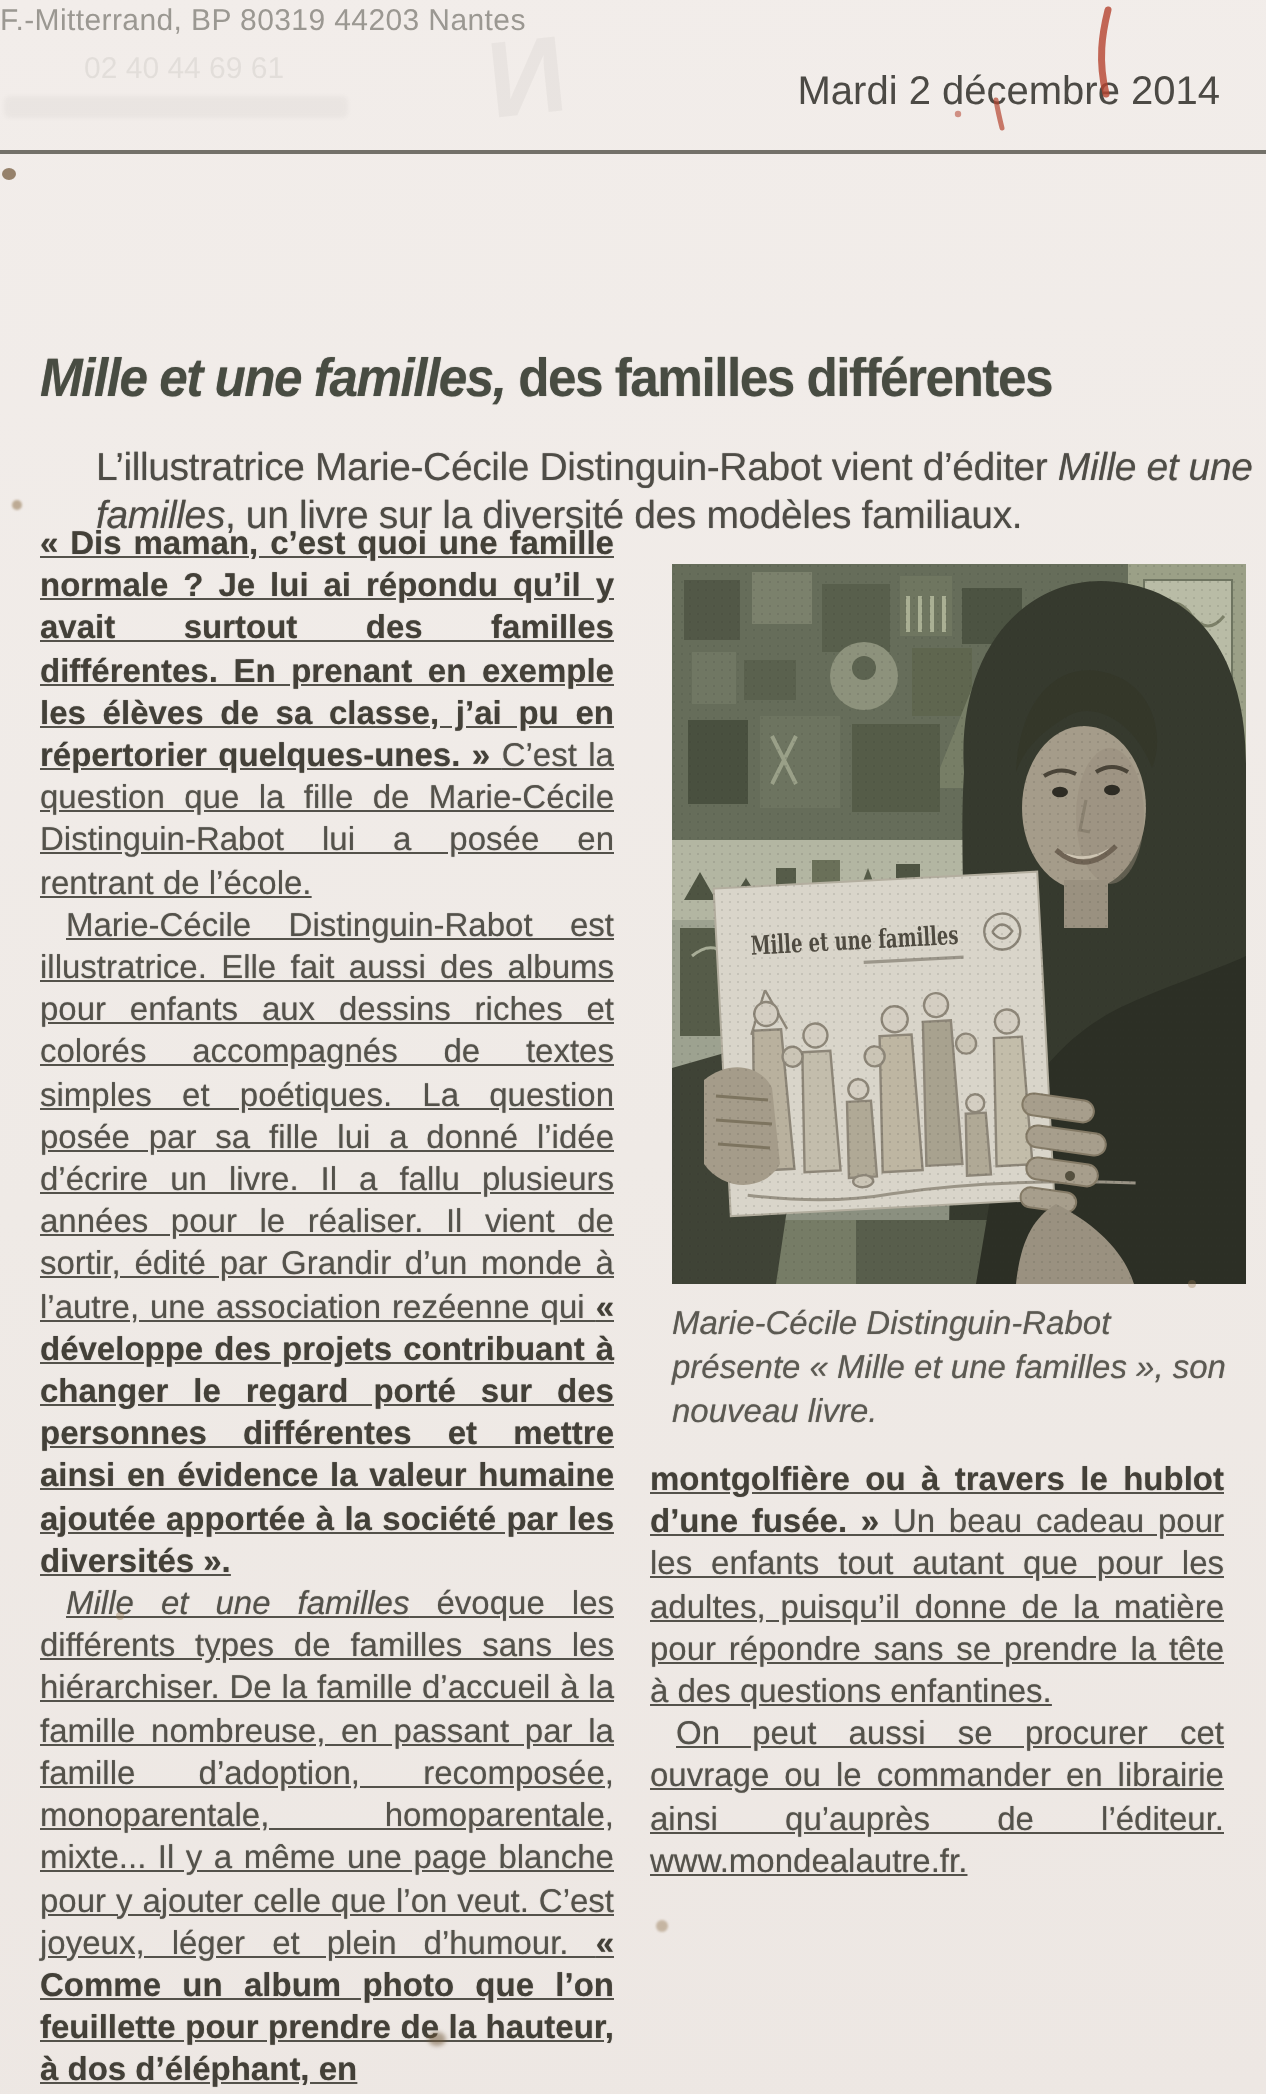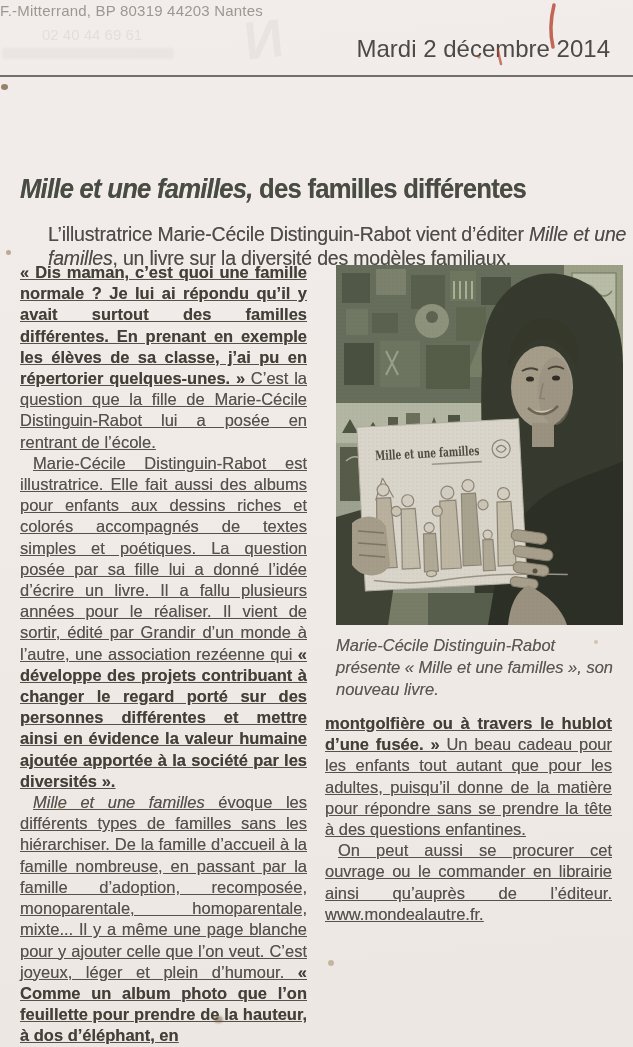--- a/index.html
+++ b/index.html
@@ -8,39 +8,39 @@
     background:linear-gradient(175deg,#f2edea 0%,#efeae6 55%,#ede7e3 100%);
     font-family:"Liberation Sans",sans-serif;color:#54524b;
   }
   .scan{text-shadow:0 0 .5px rgba(92,89,82,.65);}
   
   .addr{position:absolute;top:2px;left:0;font-size:15px;color:#9b9892;letter-spacing:.2px;}
   .ghost-phone{position:absolute;top:26px;left:42px;font-size:15px;color:#8a8781;opacity:.14;}
   .ghost-bar{position:absolute;top:48px;left:2px;width:172px;height:11px;background:#8a8781;opacity:.07;border-radius:3px;filter:blur(1px);}
   .ghost-n{position:absolute;top:8px;left:244px;font-size:54px;font-weight:bold;color:#6a675f;opacity:.06;transform:scaleX(-1) rotate(6deg);}
   .brand{position:absolute;top:9px;right:23px;font-size:22.5px;color:#4c4a45;}
-  .date{position:absolute;top:35px;right:23px;font-size:24px;color:#4c4a45;}
+  .date{position:absolute;top:35px;right:23px;font-size:20px;color:#4c4a45;}
   .penmarks{position:absolute;top:0;left:0;pointer-events:none;}
   .rule{position:absolute;top:75px;left:0;width:633px;height:2px;background:#5d5a52;opacity:.85;}
   
   .headline{position:absolute;top:156px;left:20px;width:610px;font-size:27px;font-weight:700;
     color:#484c42;letter-spacing:-.8px;white-space:nowrap;transform:scaleX(.95);transform-origin:left center;}
   .headline em{font-style:italic;}
   .lede{position:absolute;top:202px;left:20px;width:592px;font-size:19.5px;line-height:24.5px;
     color:#4e4c46;letter-spacing:-.2px;margin-left:28px;}
   .lede em{font-style:italic;}
   
   .columns{position:absolute;top:262px;left:20px;width:592px;display:flex;gap:18px;}
   .col{width:287px;font-size:16.5px;line-height:21.2px;text-align:justify;}
   .col p{margin:0;text-decoration:underline;}
   .ind{text-indent:13px;}
   .bseg{font-weight:700;color:#434038;}
   .iseg{font-style:italic;}
   
-  .photo-fig{margin:3px 0 0 0;width:287px;padding-left:11px;}
+  .photo-fig{margin:20px 0 0 0;width:287px;padding-left:11px;}
   .photo-frame{display:block;width:287px;height:360px;}
   figcaption{margin-top:9px;font-style:italic;font-size:16.5px;line-height:22px;color:#5b5952;text-align:left;}
   .cont{margin-top:13px;}
   
   .stain{position:absolute;border-radius:50%;pointer-events:none;}
   .s1{top:84px;left:1px;width:7px;height:6px;background:#6f5434;opacity:.7;}
   .s2{top:250px;left:6px;width:5px;height:5px;background:#8a6b42;opacity:.5;filter:blur(.5px);}
   .s3{top:1016px;left:214px;width:9px;height:7px;background:#6e5637;opacity:.5;filter:blur(1px);}
   .s4{top:960px;left:328px;width:6px;height:6px;background:#8a6b42;opacity:.4;filter:blur(.5px);}
   .s5{top:806px;left:58px;width:4px;height:4px;background:#94764d;opacity:.35;}

